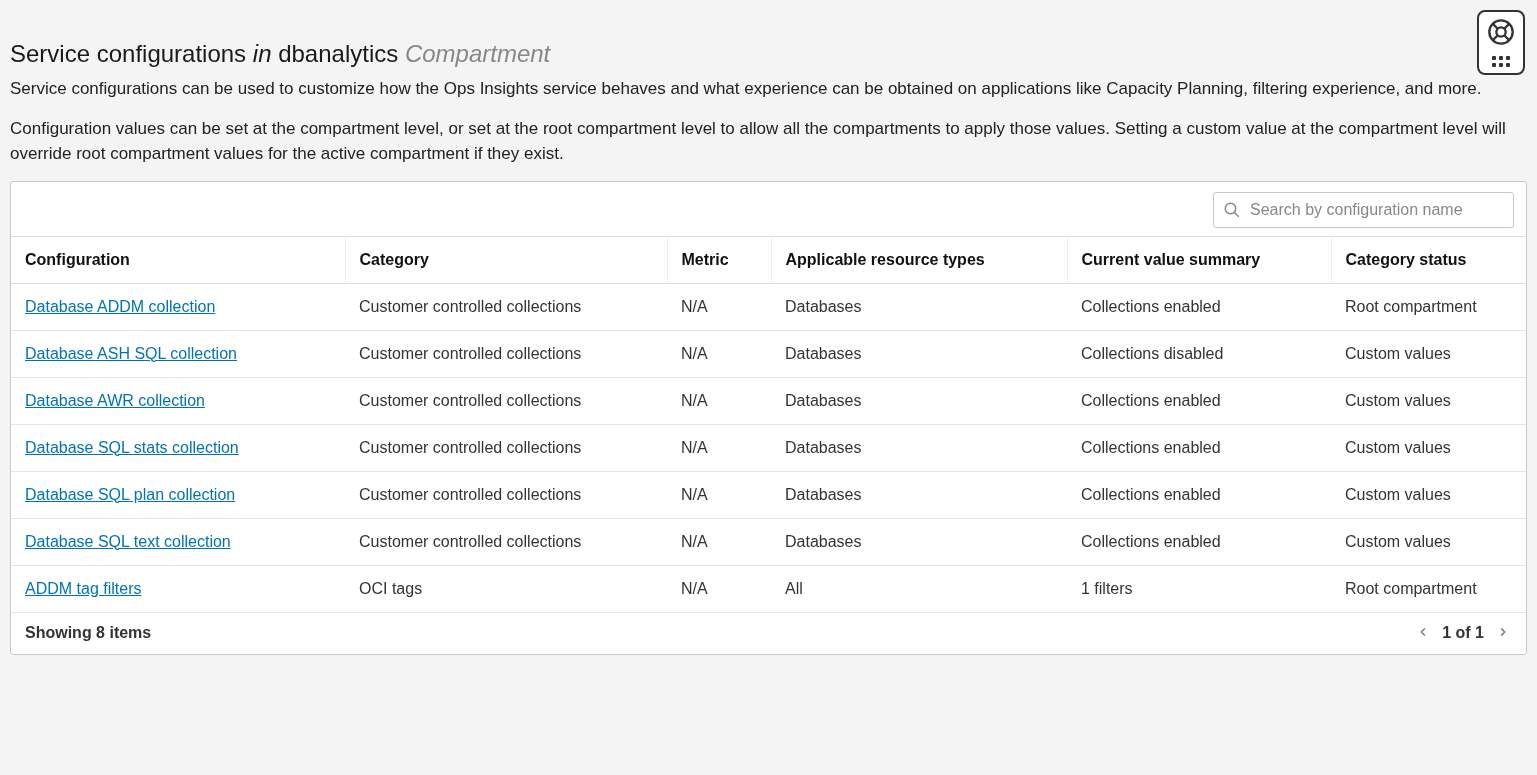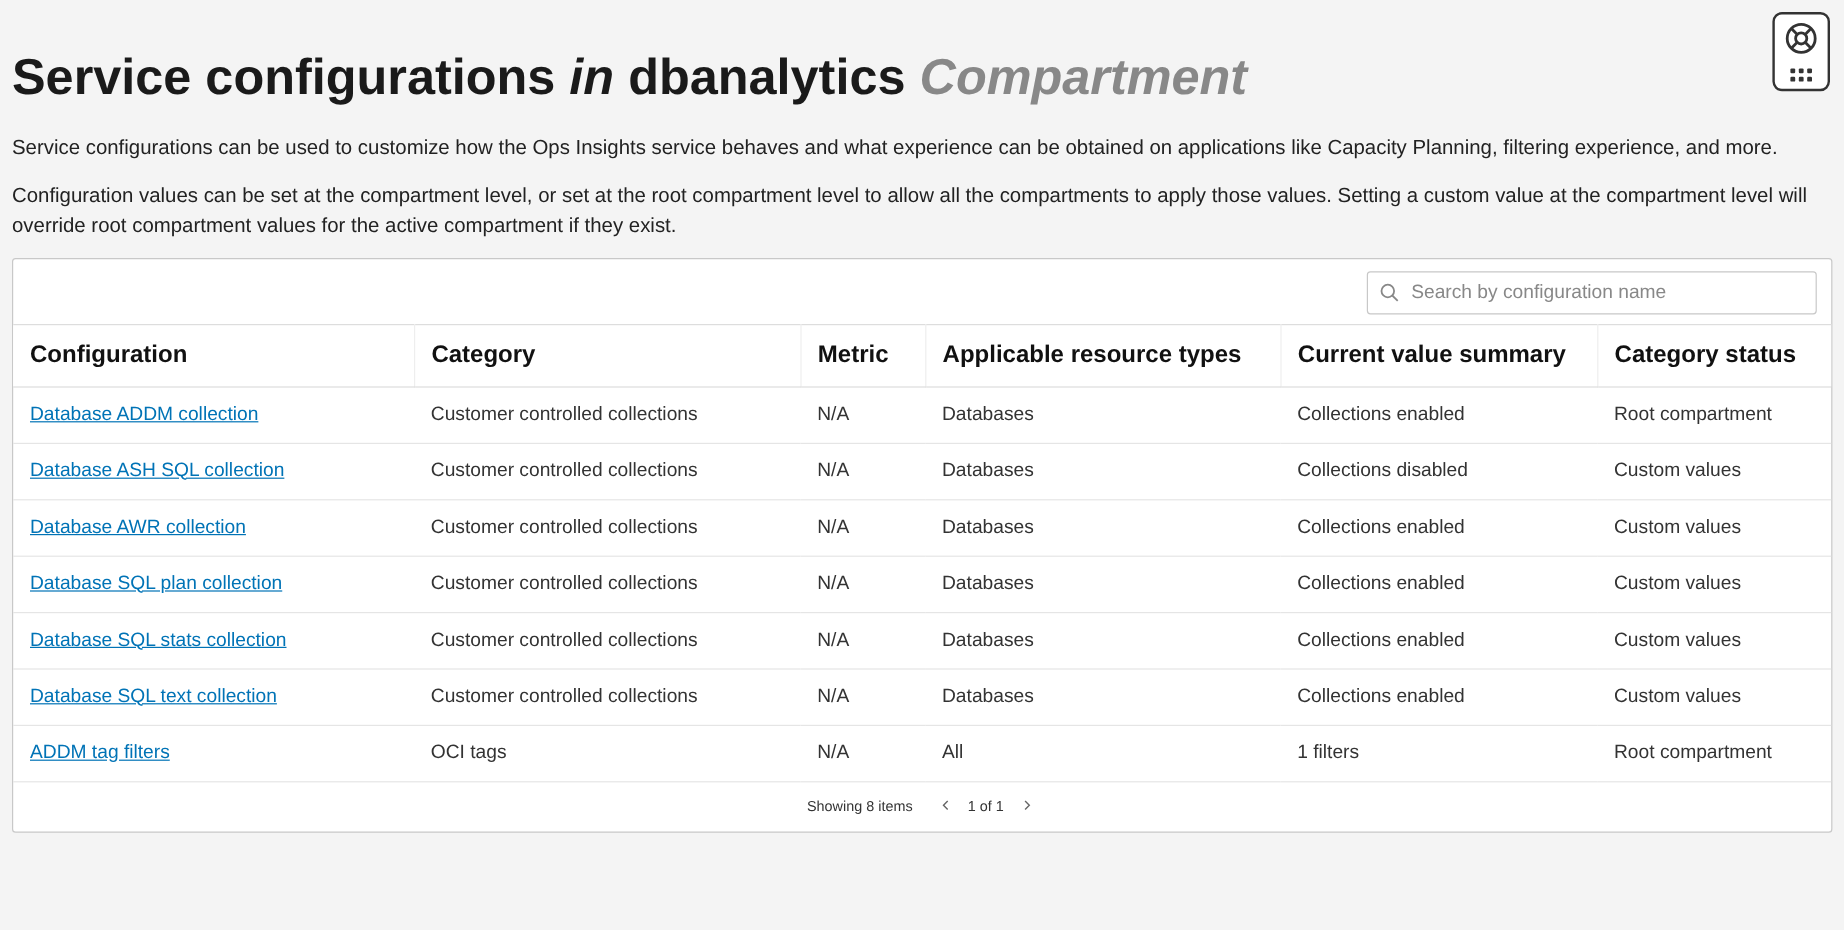--- a/index.html
+++ b/index.html
@@ -9,24 +9,24 @@
     color: #222;
     width: 1537px;
     height: 775px;
     overflow: hidden;
     position: relative;
   }
   .page {
     padding: 40px 10px 10px 10px;
   }
   h1.title {
-    font-size: 42px;
-    font-weight: 700;
+    font-size: 24px;
+    font-weight: 400;
     color: #1a1a1a;
-    margin-bottom: 22px;
+    margin-bottom: 8px;
   }
   h1.title .italic { font-style: italic; }
   h1.title .muted { color: #888; font-style: italic; }
   .desc {
     font-size: 17px;
     line-height: 1.5;
     color: #222;
     margin-bottom: 14px;
   }
   .panel {
@@ -35,21 +35,21 @@
     border-radius: 3px;
     margin-top: 10px;
   }
   .panel-toolbar {
     display: flex;
     justify-content: flex-end;
     padding: 10px 12px 8px 12px;
   }
   .search-wrap {
     position: relative;
-    width: 375px;
+    width: 301px;
   }
   .search-wrap svg {
     position: absolute;
     left: 10px;
     top: 50%;
     transform: translateY(-50%);
     width: 18px; height: 18px;
     stroke: #888; fill: none;
   }
   .search-input {
@@ -63,21 +63,21 @@
   }
   .search-input::placeholder { color: #888; }
   table {
     width: 100%;
     border-collapse: collapse;
     table-layout: fixed;
   }
   thead th {
     text-align: left;
     font-weight: 700;
-    font-size: 20px;
+    font-size: 16px;
     color: #111;
     padding: 14px 14px;
     border-top: 1px solid #ddd;
     border-bottom: 1px solid #ddd;
     border-right: 1px solid #eee;
     background: #fff;
   }
   thead th:last-child { border-right: none; }
   tbody td {
     font-size: 16px;
@@ -87,26 +87,27 @@
     white-space: nowrap;
     overflow: hidden;
     text-overflow: ellipsis;
   }
   tbody tr:last-child td { border-bottom: 1px solid #e5e5e5; }
   a.cfg-link {
     color: #0073b6;
   }
   .panel-footer {
     display: flex;
-    justify-content: center;
+    justify-content: space-between;
     align-items: center;
     gap: 18px;
     padding: 10px 14px;
-    font-size: 12px;
+    font-size: 16px;
     color: #333;
+    font-weight: bold;
   }
   .pager {
     display: flex;
     align-items: center;
     gap: 10px;
   }
   .pager-btn {
     background: none;
     border: none;
     cursor: pointer;
@@ -236,29 +237,29 @@
           </tr>
           <tr>
             <td><a href="#" class="cfg-link">Database AWR collection</a></td>
             <td>Customer controlled collections</td>
             <td>N/A</td>
             <td>Databases</td>
             <td>Collections enabled</td>
             <td>Custom values</td>
           </tr>
           <tr>
+            <td><a href="#" class="cfg-link">Database SQL stats collection</a></td>
+            <td>Customer controlled collections</td>
+            <td>N/A</td>
+            <td>Databases</td>
+            <td>Collections enabled</td>
+            <td>Custom values</td>
+          </tr>
+          <tr>
             <td><a href="#" class="cfg-link">Database SQL plan collection</a></td>
-            <td>Customer controlled collections</td>
-            <td>N/A</td>
-            <td>Databases</td>
-            <td>Collections enabled</td>
-            <td>Custom values</td>
-          </tr>
-          <tr>
-            <td><a href="#" class="cfg-link">Database SQL stats collection</a></td>
             <td>Customer controlled collections</td>
             <td>N/A</td>
             <td>Databases</td>
             <td>Collections enabled</td>
             <td>Custom values</td>
           </tr>
           <tr>
             <td><a href="#" class="cfg-link">Database SQL text collection</a></td>
             <td>Customer controlled collections</td>
             <td>N/A</td>

